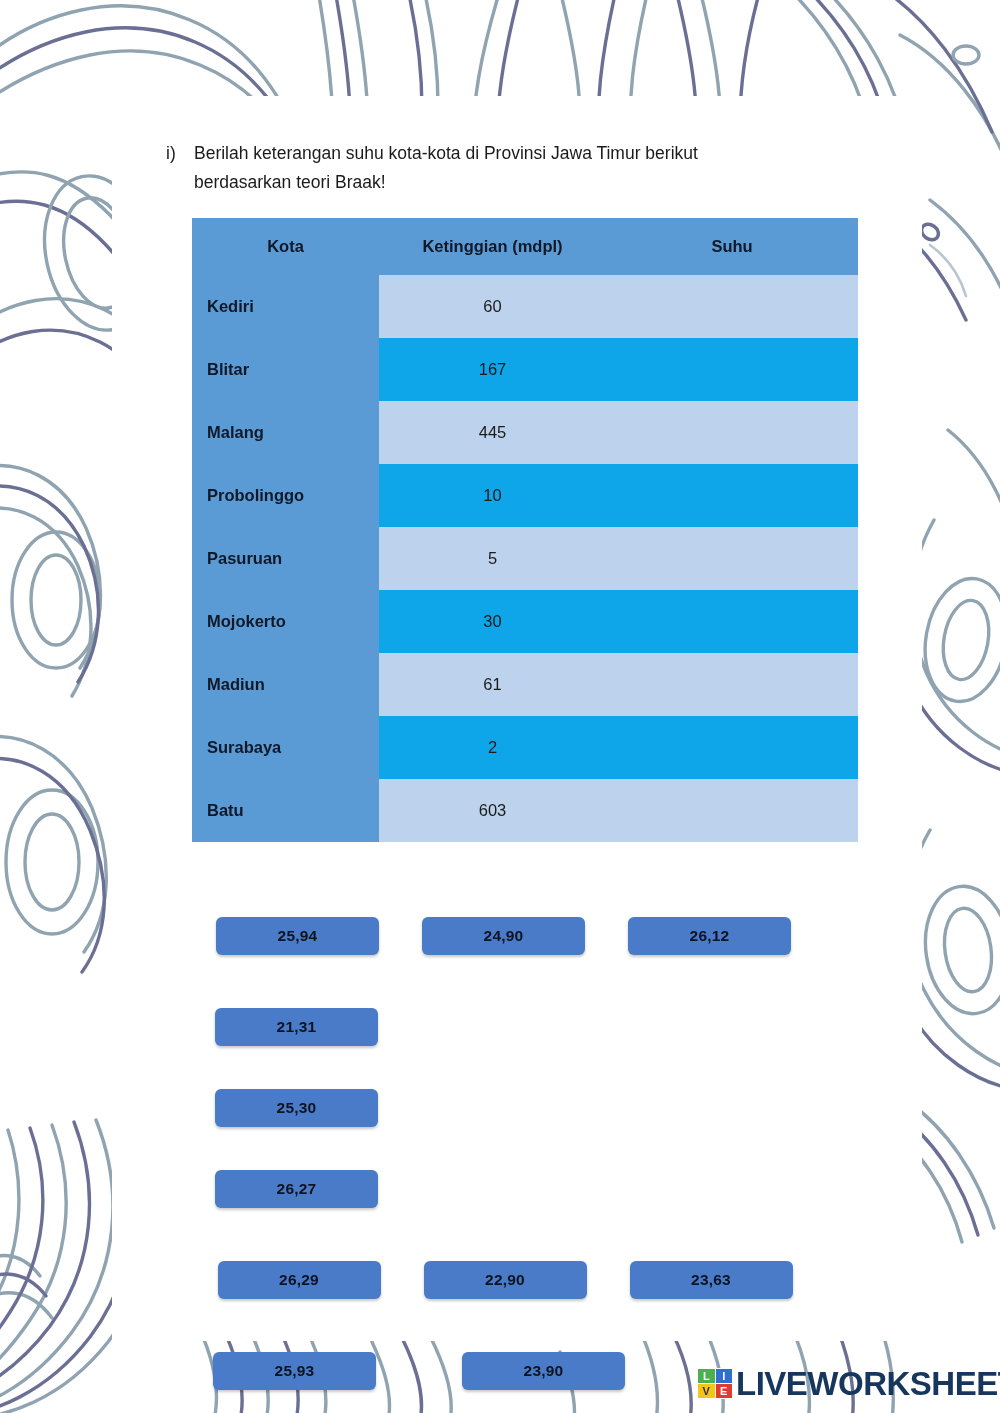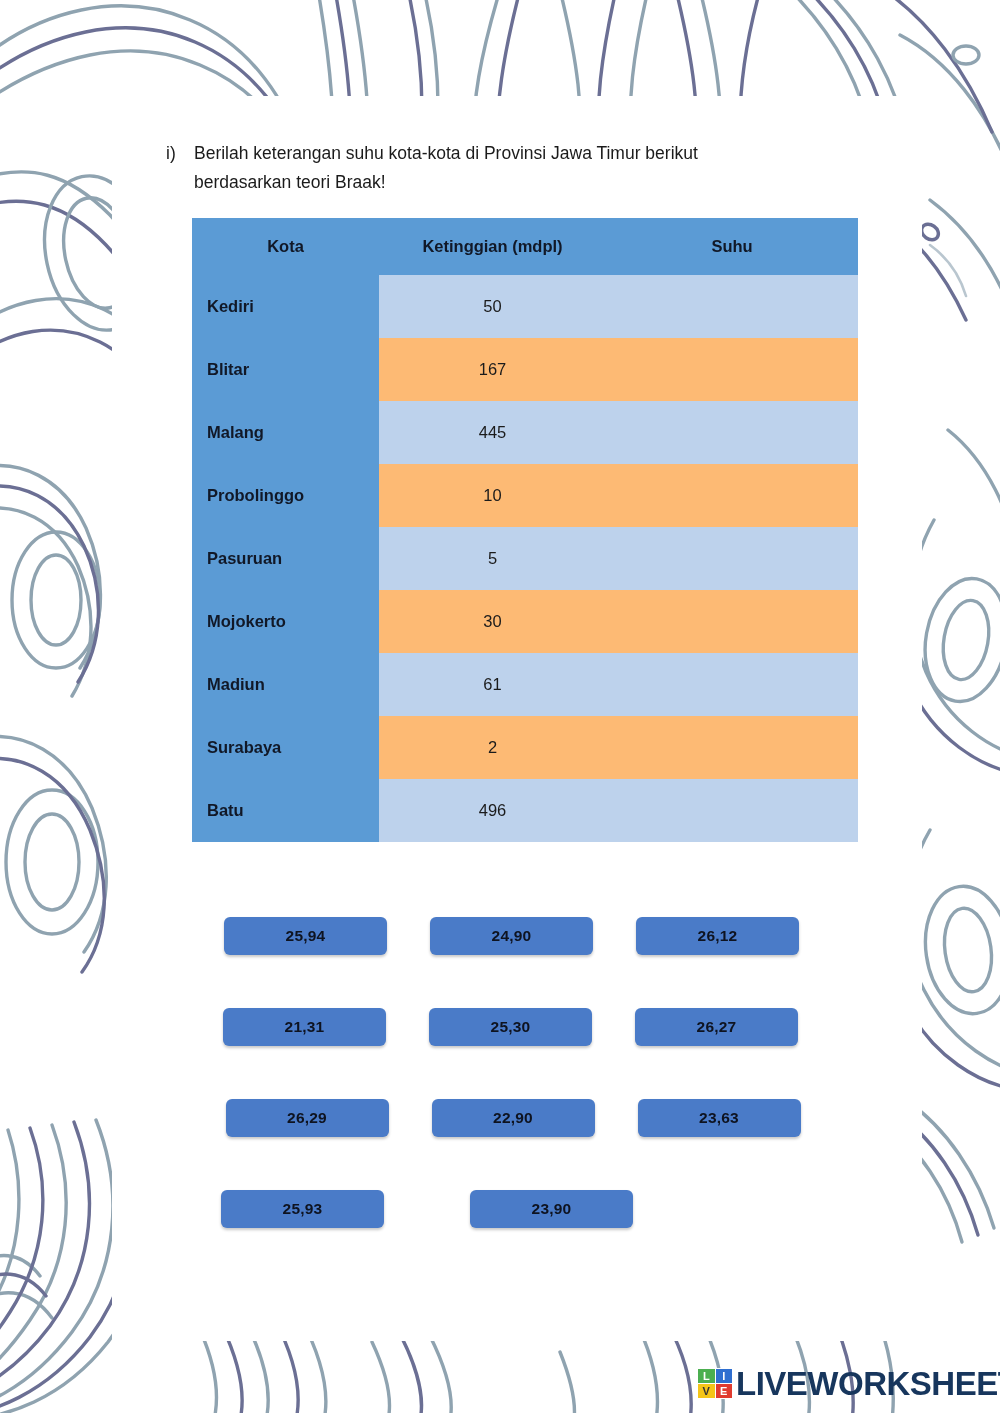--- a/index.html
+++ b/index.html
@@ -116,26 +116,26 @@
   }
   .cell-alt, .cell-ans {
     vertical-align: middle;
     text-align: center;
     font-size: 16.5px;
     color: #1b1b1b;
     border-top: 2px solid #ffffff;
   }
   .cell-alt { border-right: 2px solid #ffffff; }
   tr.shade-a .cell-alt, tr.shade-a .cell-ans { background: #bdd2ec; }
-  tr.shade-b .cell-alt, tr.shade-b .cell-ans { background: #fdba74; }
+  tr.shade-b .cell-alt, tr.shade-b .cell-ans { background: #0ea5e9; }
 
   
   #answers {
     position: absolute;
-    left: 218px;
+    left: 210px;
     top: 917px;
     width: 586px;
   }
   .ans-row {
     display: flex;
     justify-content: flex-start;
     margin-bottom: 53px;
   }
   .ans-row:last-child { margin-bottom: 0; }
   .ans-btn {
@@ -150,21 +150,21 @@
     align-items: center;
     justify-content: center;
     box-shadow: 0 2px 3px rgba(0,0,0,0.22);
     letter-spacing: 0.2px;
     cursor: pointer;
     user-select: none;
   }
   .ans-gap { width: 43px; flex: 0 0 43px; }
   
   .ans-row.r1 { margin-left: 6px; }
-  .ans-row.r2 { margin-left: 5px; }
+  .ans-row.r2 { margin-left: 5px; flex-direction: column; }
   .ans-row.r3 { margin-left: 4px; justify-content: center; }
   .ans-row.r4 { margin-left: 3px; }
 
   
   #lw-logo {
     position: absolute;
     left: 697px;
     top: 1367px;
     display: flex;
     align-items: center;
@@ -366,21 +366,21 @@
     <thead>
       <tr>
         <th class="col-kota">Kota</th>
         <th class="col-ket">Ketinggian (mdpl)</th>
         <th class="col-suhu">Suhu</th>
       </tr>
     </thead>
     <tbody>
       <tr class="shade-a">
         <td class="cell-city">Kediri</td>
-        <td class="cell-alt">50</td>
+        <td class="cell-alt">60</td>
         <td class="cell-ans"></td>
       </tr>
       <tr class="shade-b">
         <td class="cell-city">Blitar</td>
         <td class="cell-alt">167</td>
         <td class="cell-ans"></td>
       </tr>
       <tr class="shade-a">
         <td class="cell-city">Malang</td>
         <td class="cell-alt">445</td>
@@ -406,21 +406,21 @@
         <td class="cell-alt">61</td>
         <td class="cell-ans"></td>
       </tr>
       <tr class="shade-b">
         <td class="cell-city">Surabaya</td>
         <td class="cell-alt">2</td>
         <td class="cell-ans"></td>
       </tr>
       <tr class="shade-a">
         <td class="cell-city">Batu</td>
-        <td class="cell-alt">496</td>
+        <td class="cell-alt">603</td>
         <td class="cell-ans"></td>
       </tr>
     </tbody>
   </table>
 
   <div id="answers">
     <div class="ans-row r1">
       <div class="ans-btn">25,94</div>
       <div class="ans-gap"></div>
       <div class="ans-btn">24,90</div>

